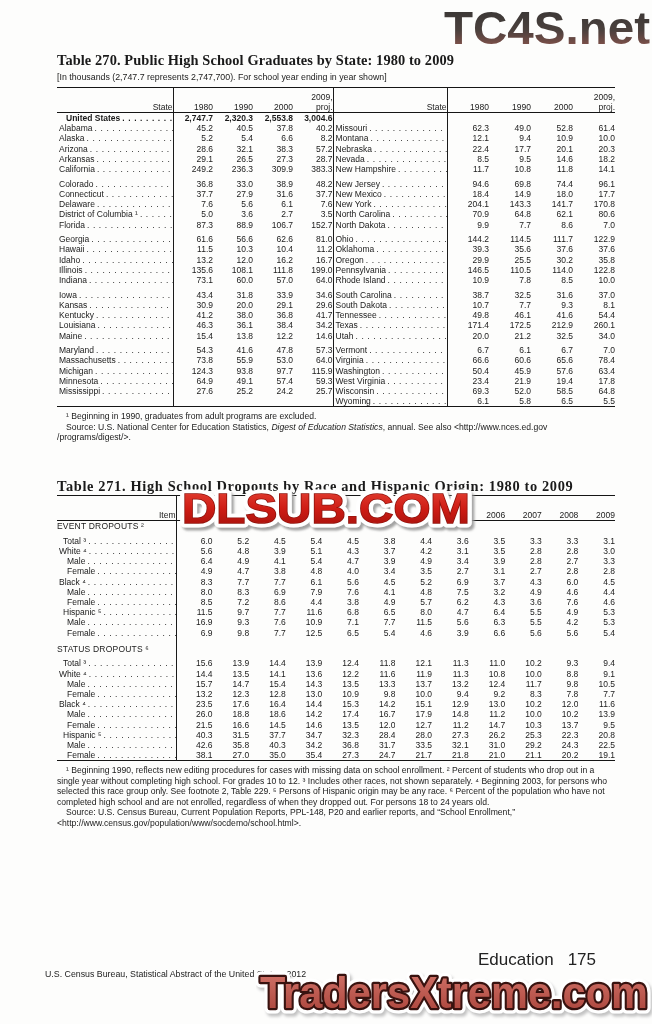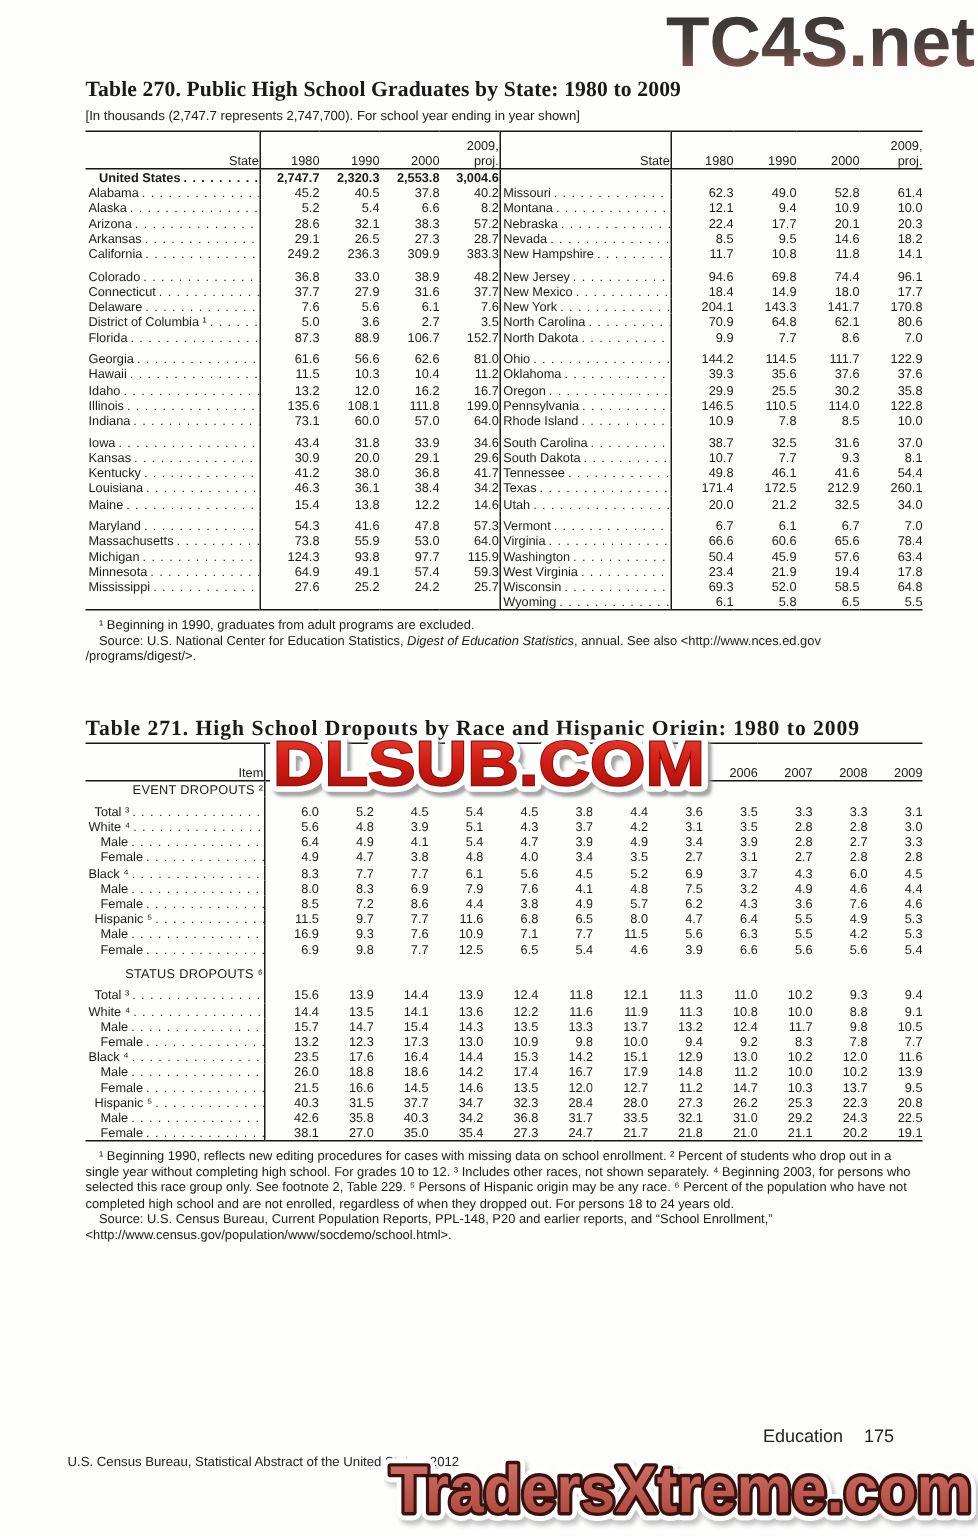--- a/index.html
+++ b/index.html
@@ -25,27 +25,27 @@
             font-size:8.7px;height:24px;}
   .num{text-align:right;padding-right:5px;white-space:nowrap;}
   .lblwrap{display:flex;align-items:baseline;padding-left:2px;}
   .lbltxt{white-space:nowrap;flex:0 0 auto;}
   .dots{flex:1 1 auto;overflow:hidden;white-space:nowrap;margin-left:2px;}
   .dots::after{content:". . . . . . . . . . . . . . . . . . . . . . . . . . . . . . . . . . . . . . . . . . . .";letter-spacing:0.6px;}
   tr.gap td{height:4.5px;line-height:4px;font-size:1px;}
   tr.gap6 td{height:6px;line-height:5px;font-size:1px;}
   tr.us td{font-weight:bold;}
   tr.us .lblwrap{padding-left:9px;}
-  .sect-label{text-align:right;font-size:8.6px;padding:3px 2px 1px 0;letter-spacing:0.2px;}
+  .sect-label{text-align:left;font-size:8.6px;padding:3px 2px 1px 0;letter-spacing:0.2px;}
 
   .fnblock{margin-top:4px;}
   .fn{font-size:8.6px;line-height:10.4px;text-indent:9px;margin:0;}
   .fn .it{font-style:italic;}
 
-  .footer-edu{position:absolute;top:950px;right:56px;font-size:12px;color:#222;}
+  .footer-edu{position:absolute;top:950px;right:56px;font-size:17px;color:#222;}
   .footer-edu .pg{margin-left:14px;}
   .footer-src{position:absolute;top:969px;left:45px;font-size:8.8px;color:#222;}
 
   .wm{position:absolute;pointer-events:none;}
   #wm-tc4s{top:0;left:440px;}
   #wm-dlsub{top:478px;left:175px;}
   #wm-traders{top:962px;left:256px;}
   svg text{font-family:"Liberation Sans",sans-serif;}
 </style>
 </head>
@@ -1095,21 +1095,21 @@
           </tr>
           <tr>
             <td>
               <div class="lblwrap" style="padding-left: 10px;">
                 <span class="lbltxt">Female</span>
                 <span class="dots"></span>
               </div>
             </td>
             <td class="num vl">13.2</td>
             <td class="num">12.3</td>
-            <td class="num">17.3</td>
+            <td class="num">12.8</td>
             <td class="num">13.0</td>
             <td class="num">10.9</td>
             <td class="num">9.8</td>
             <td class="num">10.0</td>
             <td class="num">9.4</td>
             <td class="num">9.2</td>
             <td class="num">8.3</td>
             <td class="num">7.8</td>
             <td class="num">7.7</td>
           </tr>

